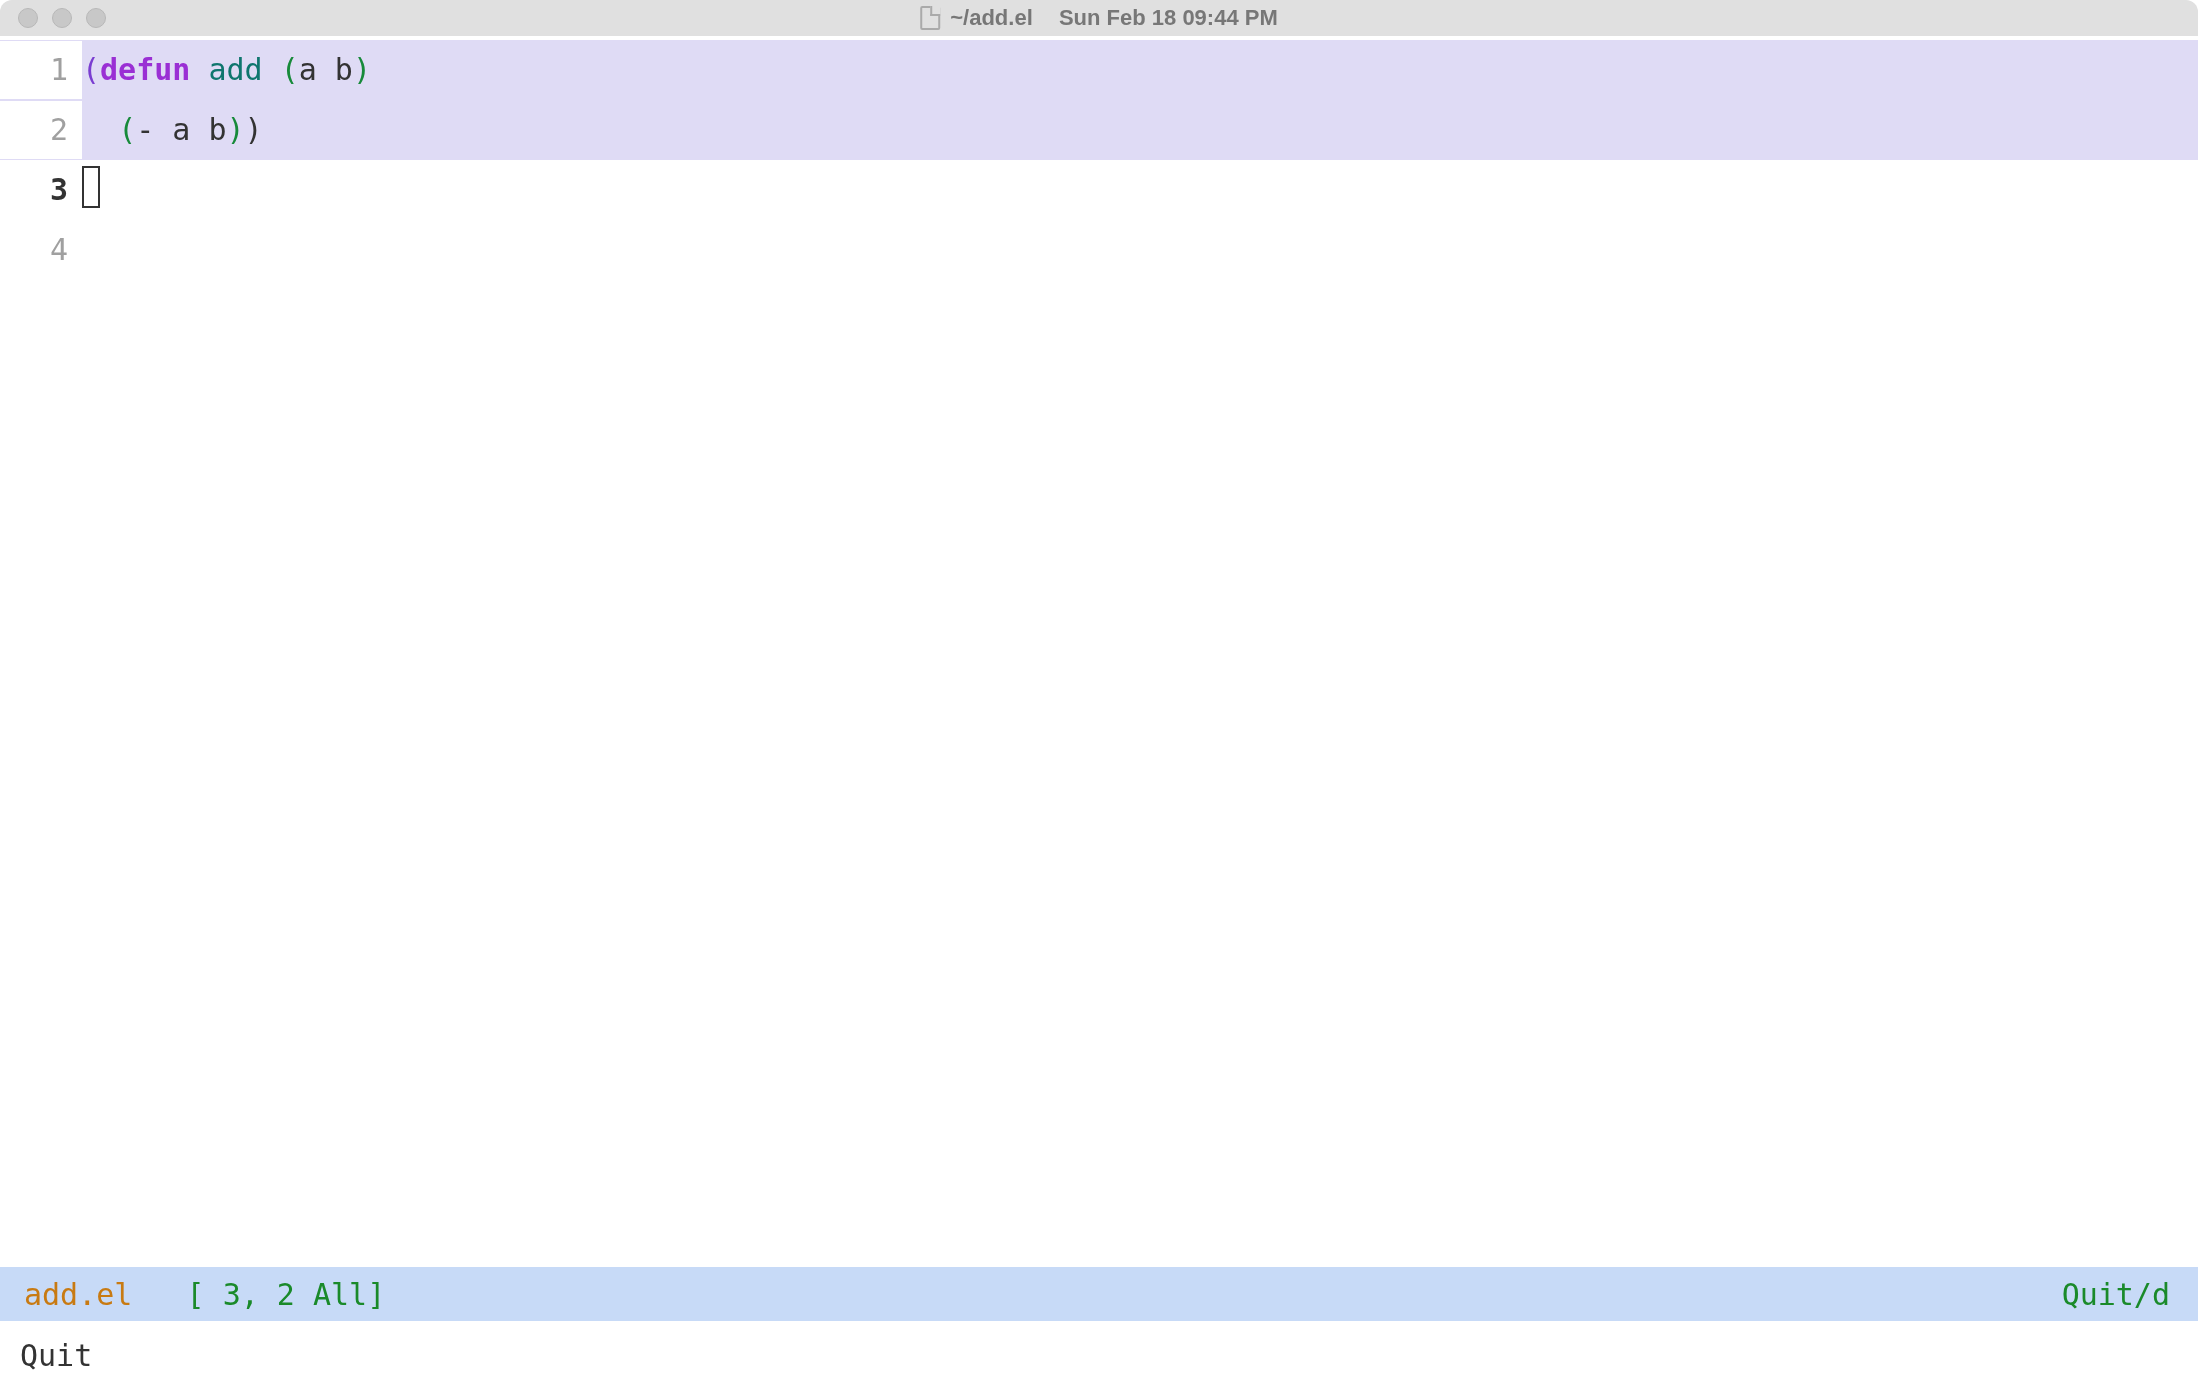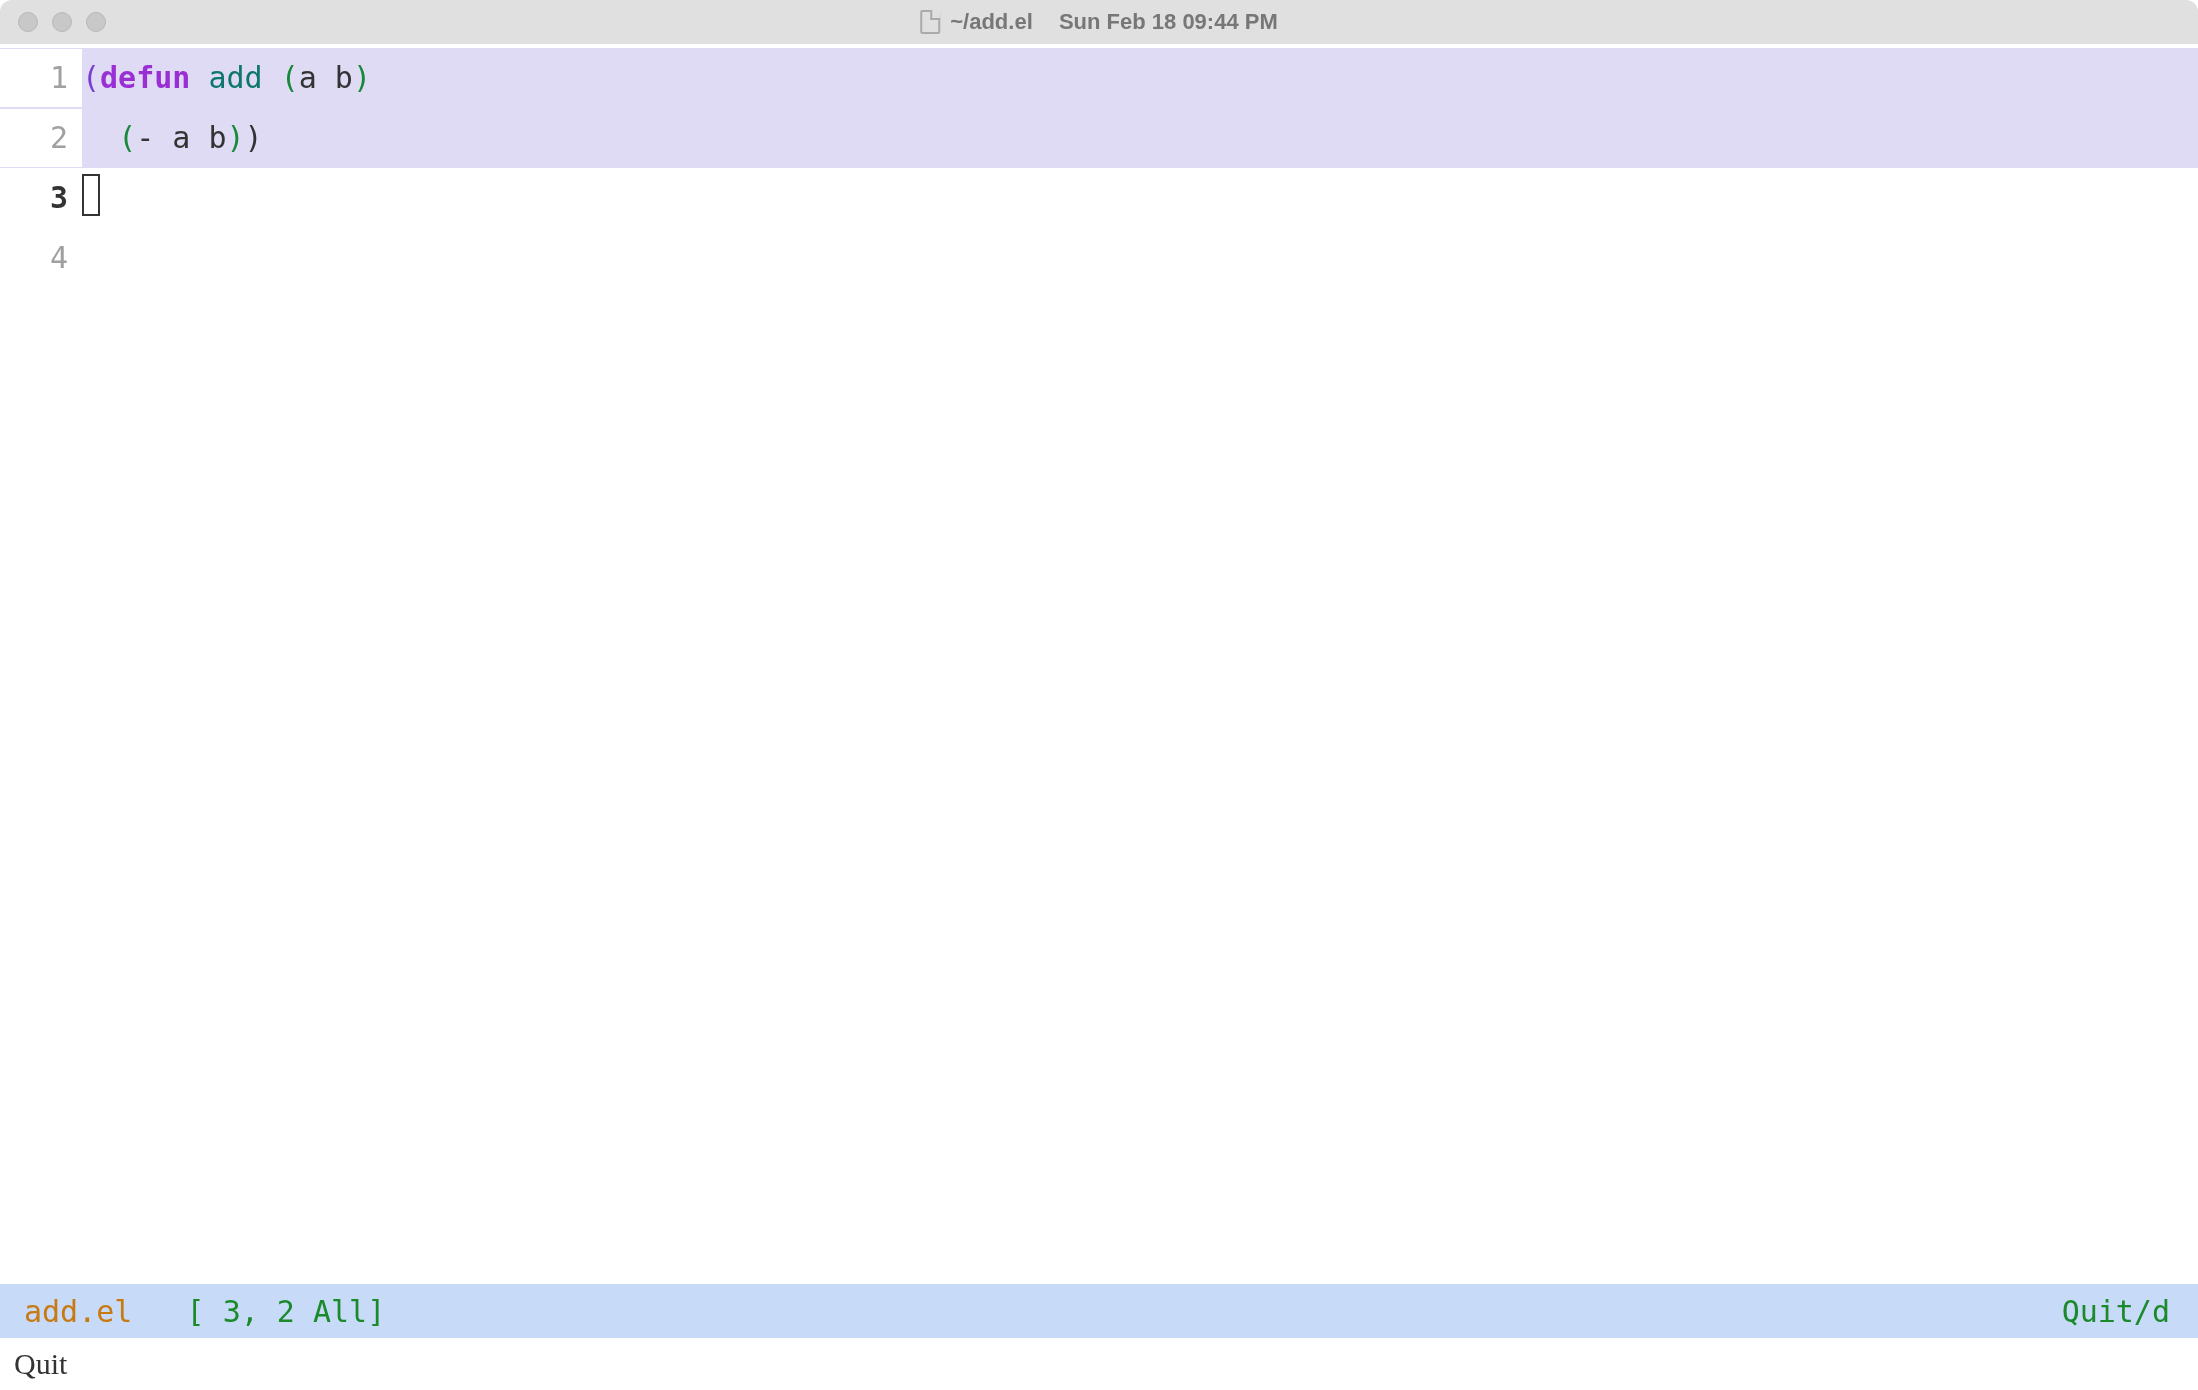--- a/index.html
+++ b/index.html
@@ -11,21 +11,21 @@
       overflow: hidden;
     }
     .window {
       width: 2198px;
       height: 1390px;
       display: flex;
       flex-direction: column;
       background: #ffffff;
     }
     .titlebar {
-      height: 44px;
+      height: 36px;
       background: #e0e0e0;
       display: flex;
       align-items: center;
       position: relative;
       border-top-left-radius: 12px;
       border-top-right-radius: 12px;
     }
     .traffic-lights {
       display: flex;
       gap: 14px;
@@ -121,28 +121,27 @@
       align-items: center;
       font-size: 30px;
       padding-left: 24px;
       padding-right: 28px;
       white-space: pre;
     }
     .ml-buf   { color: #c87a12; }
     .ml-pos   { color: #1a8a2a; }
     .ml-mode  { margin-left: auto; color: #1a8a2a; }
     .echo {
-      height: 52px;
+      height: 69px;
       background: #ffffff;
       display: flex;
       align-items: center;
       font-size: 30px;
-      padding-left: 14px;
+      padding-left: 20px;
       color: #333;
-      font-family: Liberation Serif, serif;
     }
   </style>
 </head>
 <body>
 
 <div class="window">
 
   <div class="titlebar">
     <div class="traffic-lights">
       <div class="tl"></div>

